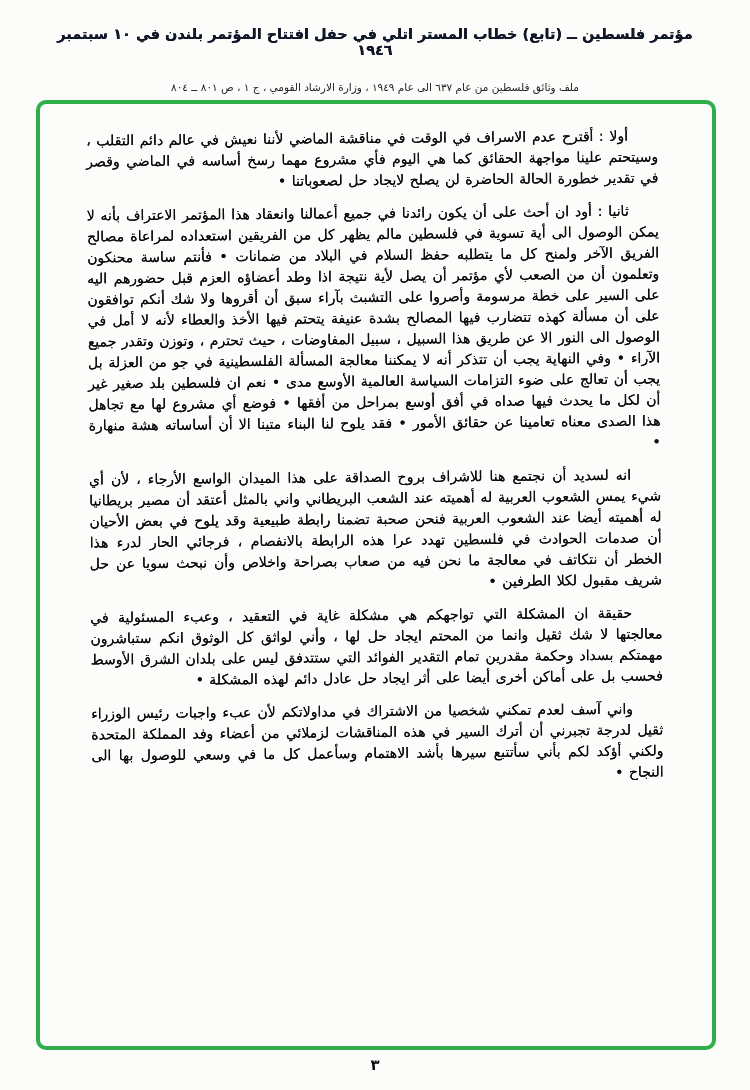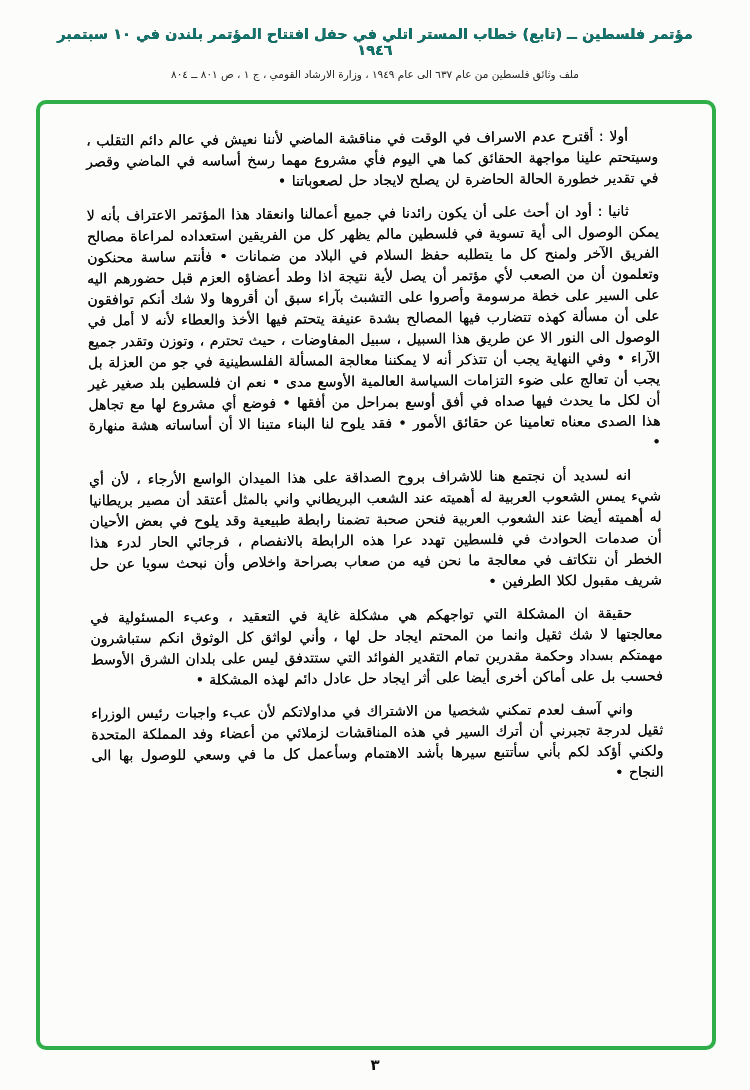--- a/index.html
+++ b/index.html
@@ -19,28 +19,28 @@
     position: absolute;
     top: 26px;
     left: 0;
     right: 0;
     text-align: center;
     direction: rtl;
   }
   .header-title {
     font-size: 14.5px;
     font-weight: bold;
-    color: #0f766e;
+    color: #0f172a;
     letter-spacing: 0.2px;
     text-shadow: 0 0 0.5px #000;
     padding: 0 40px;
   }
   .header-source {
     font-size: 10.5px;
-    margin-top: 10px;
+    margin-top: 23px;
     color: #222;
   }
   .frame {
     position: absolute;
     left: 36px;
     top: 100px;
     width: 680px;
     height: 950px;
     border: 4px solid #2fae4a;
     border-radius: 10px;

